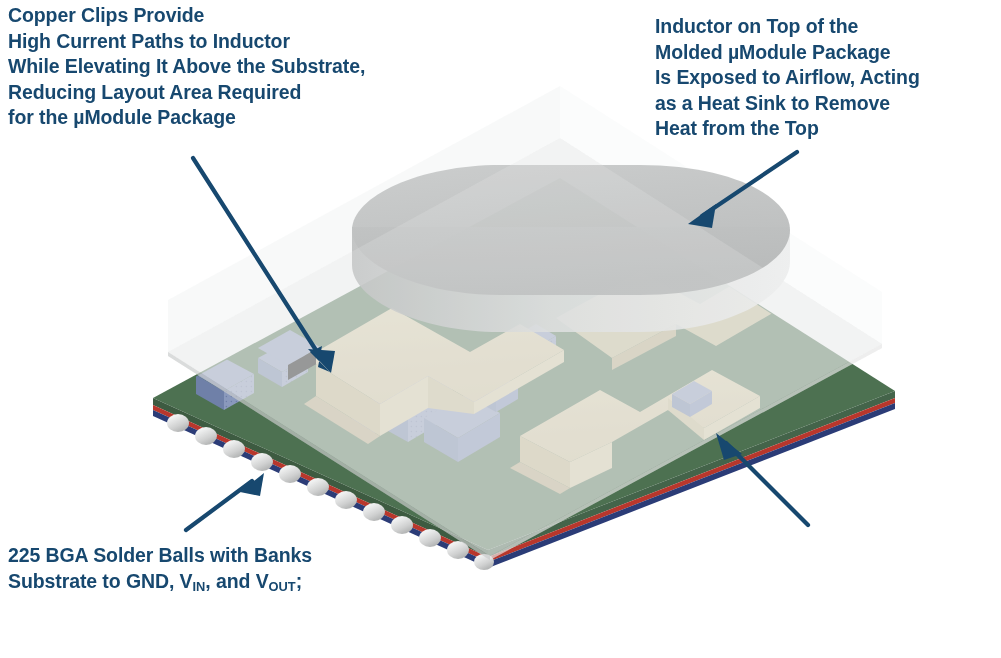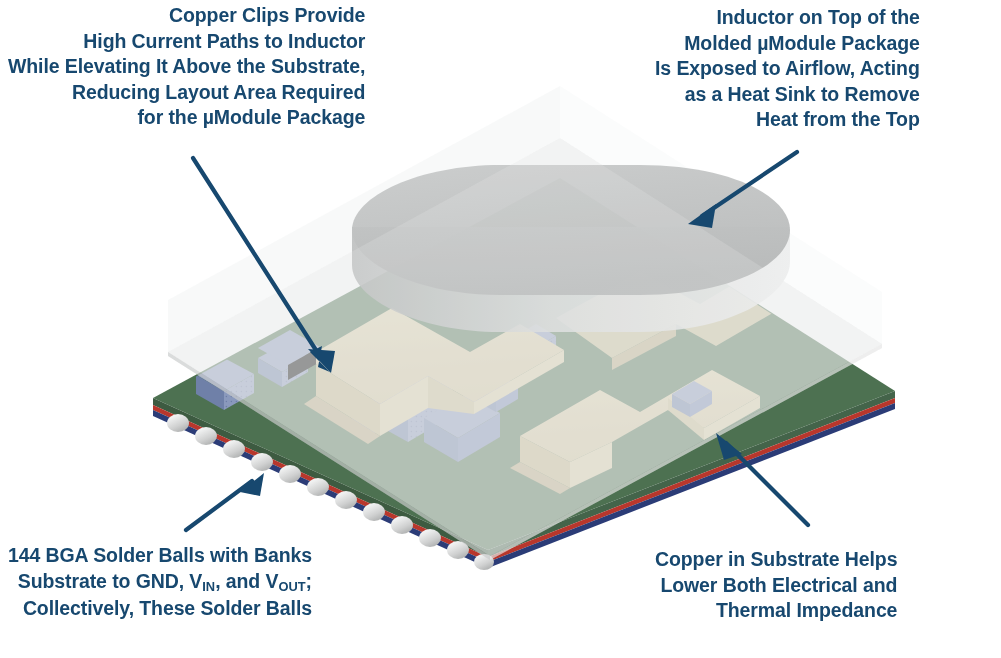--- a/index.html
+++ b/index.html
@@ -1,39 +1,39 @@
 <!DOCTYPE html>
 <html><head>
 <meta charset="utf-8">
 <style>
   html,body{margin:0;padding:0;}
   body{
     width:1001px;height:658px;background:#ffffff;overflow:hidden;
     font-family:"Liberation Sans",sans-serif;
   }
-  #stage{position:relative;width:1001px;height:658px;text-align:right;}
+  #stage{position:relative;width:1001px;height:658px;}
 
   .callout{
     position:absolute;
     color:#17486f;
     font-weight:bold;
     font-size:19.5px;
     line-height:25.6px;
     letter-spacing:-0.1px;
     white-space:pre-line;
   }
   .callout sub{
     font-size:0.66em;
     vertical-align:baseline;
     position:relative;
     top:0.30em;
     letter-spacing:0;
   }
   #callout-copper-clips{left:8px;  top:3px;}
-  #callout-inductor-top{left:655px;top:5px;}
+  #callout-inductor-top{left:655px;top:14px;}
   #callout-bga-balls{left:8px;  top:543px;}
   #callout-substrate-copper{left:655px;top:547px;}
 
   #artwork{position:absolute;left:0;top:0;width:1001px;height:658px;}
 </style>
 </head>
 <body>
 
 <div id="stage">
 
@@ -250,19 +250,16 @@
 While Elevating It Above the Substrate,
 Reducing Layout Area Required
 for the µModule Package</div>
 
   <div class="callout" id="callout-inductor-top">Inductor on Top of the
 Molded µModule Package
 Is Exposed to Airflow, Acting
 as a Heat Sink to Remove
 Heat from the Top</div>
 
-  <div class="callout" id="callout-bga-balls"><span>144 BGA Solder Balls with Banks</span><br><span>Substrate to GND, V</span><sub>IN</sub><span>, and V</span><sub>OUT</sub><span>;</span><br><span>Collectively, These Solder Balls</span><br></div>
-
-  <div class="callout" id="callout-substrate-copper">Copper in Substrate Helps
-Lower Both Electrical and
-Thermal Impedance</div>
+  <div class="callout" id="callout-bga-balls"><span>225 BGA Solder Balls with Banks</span><br><span>Substrate to GND, V</span><sub>IN</sub><span>, and V</span><sub>OUT</sub><span>;</span><br><br></div>
+
 
 </div>
 
 </body></html>

